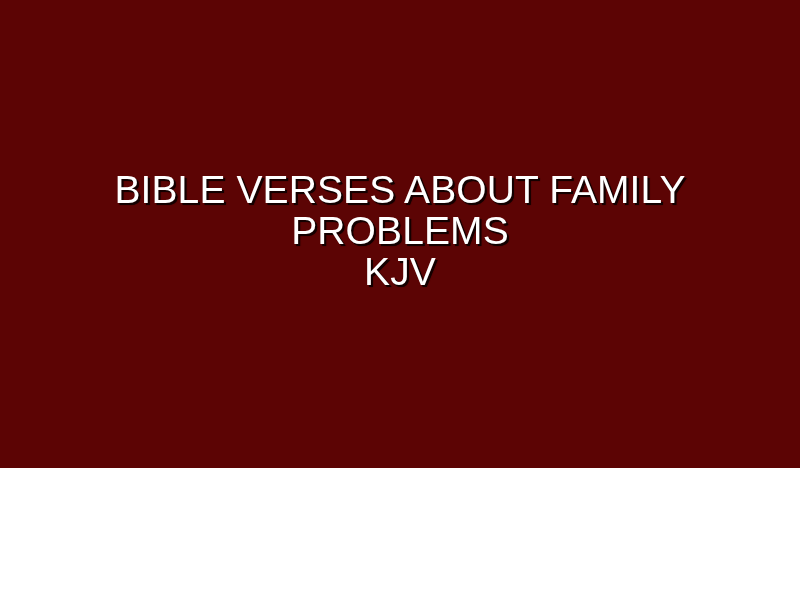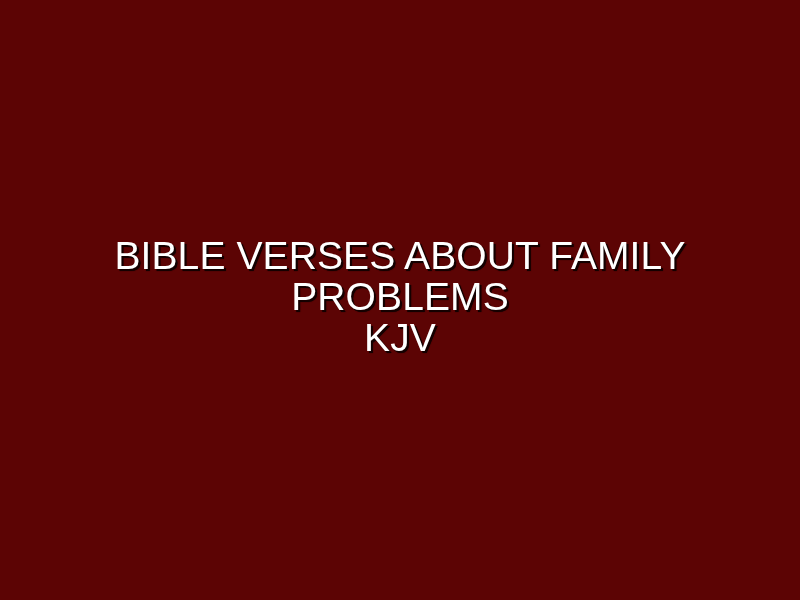--- a/index.html
+++ b/index.html
@@ -13,21 +13,21 @@
     height: 600px;
     overflow: hidden;
     font-family: "Liberation Sans", "DejaVu Sans", sans-serif;
   }
 
   
   .title-card {
     position: relative;
     box-sizing: border-box;
     width: 800px;
-    height: 600px;
+    height: 468px;
     background-color: #5c0404;
     display: flex;
     align-items: center;
     justify-content: center;
   }
 
   
   .title-block {
     width: 720px;
     text-align: center;

